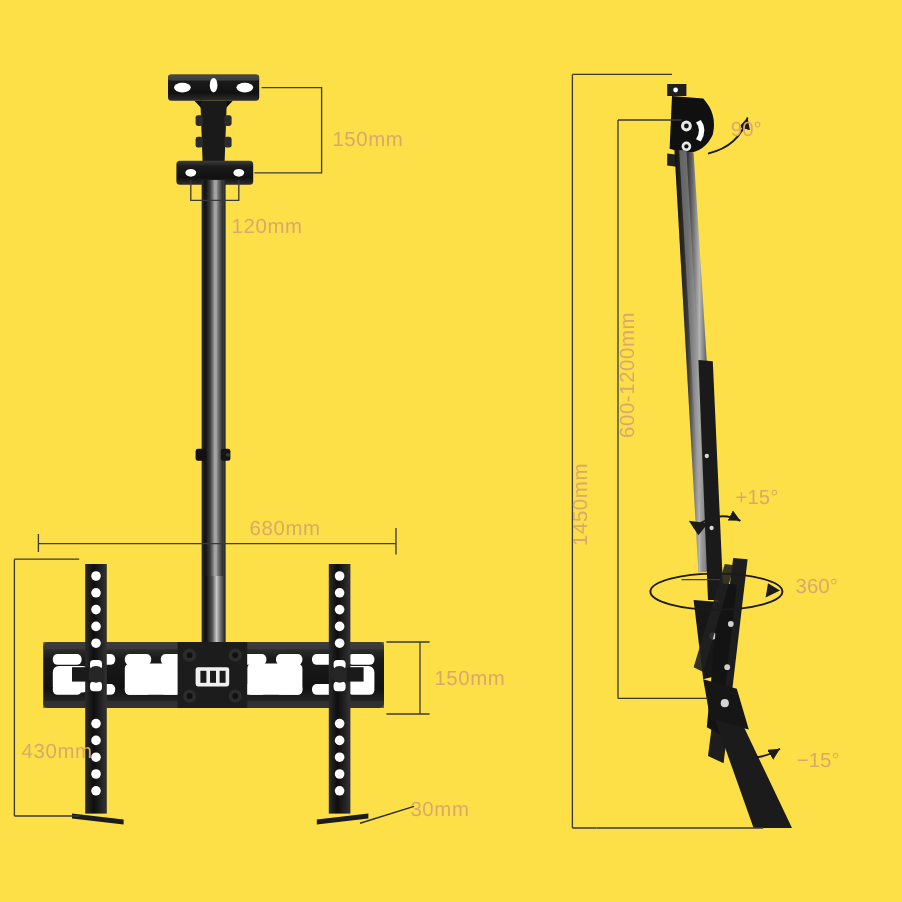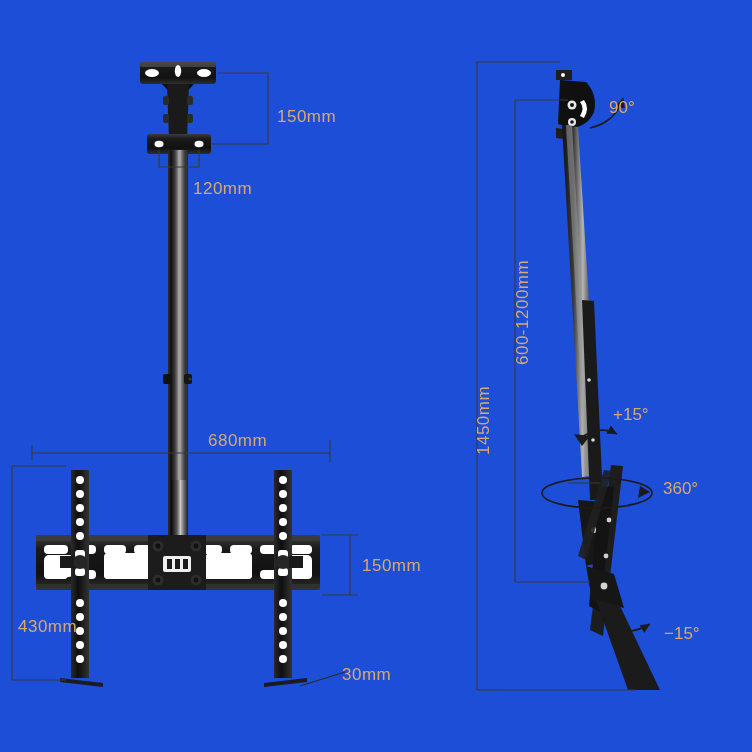--- a/index.html
+++ b/index.html
@@ -3,21 +3,21 @@
 <meta charset="utf-8">
 <title>Ceiling TV Mount Dimension Diagram</title>
 <style>
   html,body{margin:0;padding:0;}
   body{
     width:752px;height:752px;
     background:#ffffff;
     font-family:"Liberation Sans", sans-serif;
     overflow:hidden;
   }
-  #stage{position:relative;width:752px;height:752px;background:#1d4ed8;}
+  #stage{position:relative;width:752px;height:752px;background:#fde047;}
   svg.diagram{position:absolute;left:0;top:0;width:752px;height:752px;}
   .dimtext{
     font-family:"Liberation Sans", sans-serif;
     font-size:17px;
     fill:#d9a96a;
     letter-spacing:0.5px;
   }
   .angletext{
     font-family:"Liberation Sans", sans-serif;
     font-size:17px;

